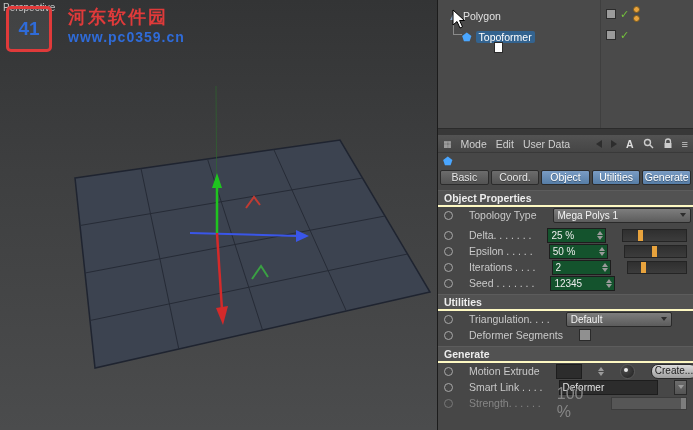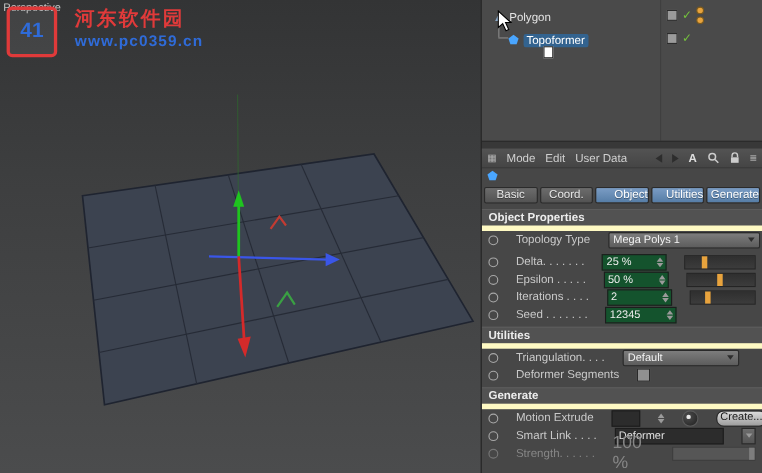--- a/index.html
+++ b/index.html
@@ -49,23 +49,23 @@
   .am-menu-item{cursor:default;}
   .mb-spacer{flex:1;}
   .nav-back{width:0;height:0;border-top:4px solid transparent;border-bottom:4px solid transparent;border-right:6px solid #2d2d2d;}
   .nav-fwd{width:0;height:0;border-top:4px solid transparent;border-bottom:4px solid transparent;border-left:6px solid #2d2d2d;}
   .mb-a{font-weight:bold;color:#dedede;font-size:10.5px;}
   .am-title{height:16px;flex:none;display:flex;align-items:center;gap:4px;padding:0 5px;font-size:10.5px;color:#dddddd;}
   .am-tabs{flex:none;display:flex;gap:2px;padding:1px 2px 2px 2px;}
   .tab{flex:1;font-size:10.5px;color:#e6e6e6;text-align:center;line-height:13px;height:13px;
     border:1px solid #2b2b2b;border-radius:2px;background:linear-gradient(#6c6c6c,#535353);
     text-shadow:0 1px 0 rgba(0,0,0,.35);}
-  .tab.active{background:linear-gradient(#7a9cc4,var(--tab-active,#567da6));color:#ffffff;text-align:right;}
+  .tab.active{background:linear-gradient(#7a9cc4,var(--tab-active,#567da6));color:#ffffff;}
   .section-header{height:14px;line-height:14px;flex:none;font-size:10.5px;font-weight:bold;color:#ededed;
-    background:#525252;border-top:1px solid #5c5c5c;border-bottom:5px solid #fef9c3;padding-left:6px;margin-top:3px;}
+    background:#525252;border-top:1px solid #5c5c5c;border-bottom:2px solid #fef9c3;padding-left:6px;margin-top:3px;}
   .prop-row{height:16px;flex:none;display:flex;align-items:center;padding:0 6px;font-size:10.5px;color:#c9c9c9;gap:16px;}
   .gap4{height:4px;flex:none;}
   .key-circle{width:7px;height:7px;border:1px solid #a8a8a8;border-radius:50%;flex:none;background:transparent;}
   .p-label{white-space:nowrap;}
   .stepper{width:52px;height:13px;background:#14532d;border:1px solid #1d1d1d;display:flex;align-items:center;
     font-size:10px;color:#ececec;padding:0 2px 0 3px;flex:none;}
   .stepper.wide{width:58px;}
   .arrows{margin-left:auto;display:flex;flex-direction:column;gap:1px;}
   .tri-up{width:0;height:0;border-left:3px solid transparent;border-right:3px solid transparent;border-bottom:4px solid #9a9a9a;}
   .tri-down{width:0;height:0;border-left:3px solid transparent;border-right:3px solid transparent;border-top:4px solid #9a9a9a;}

